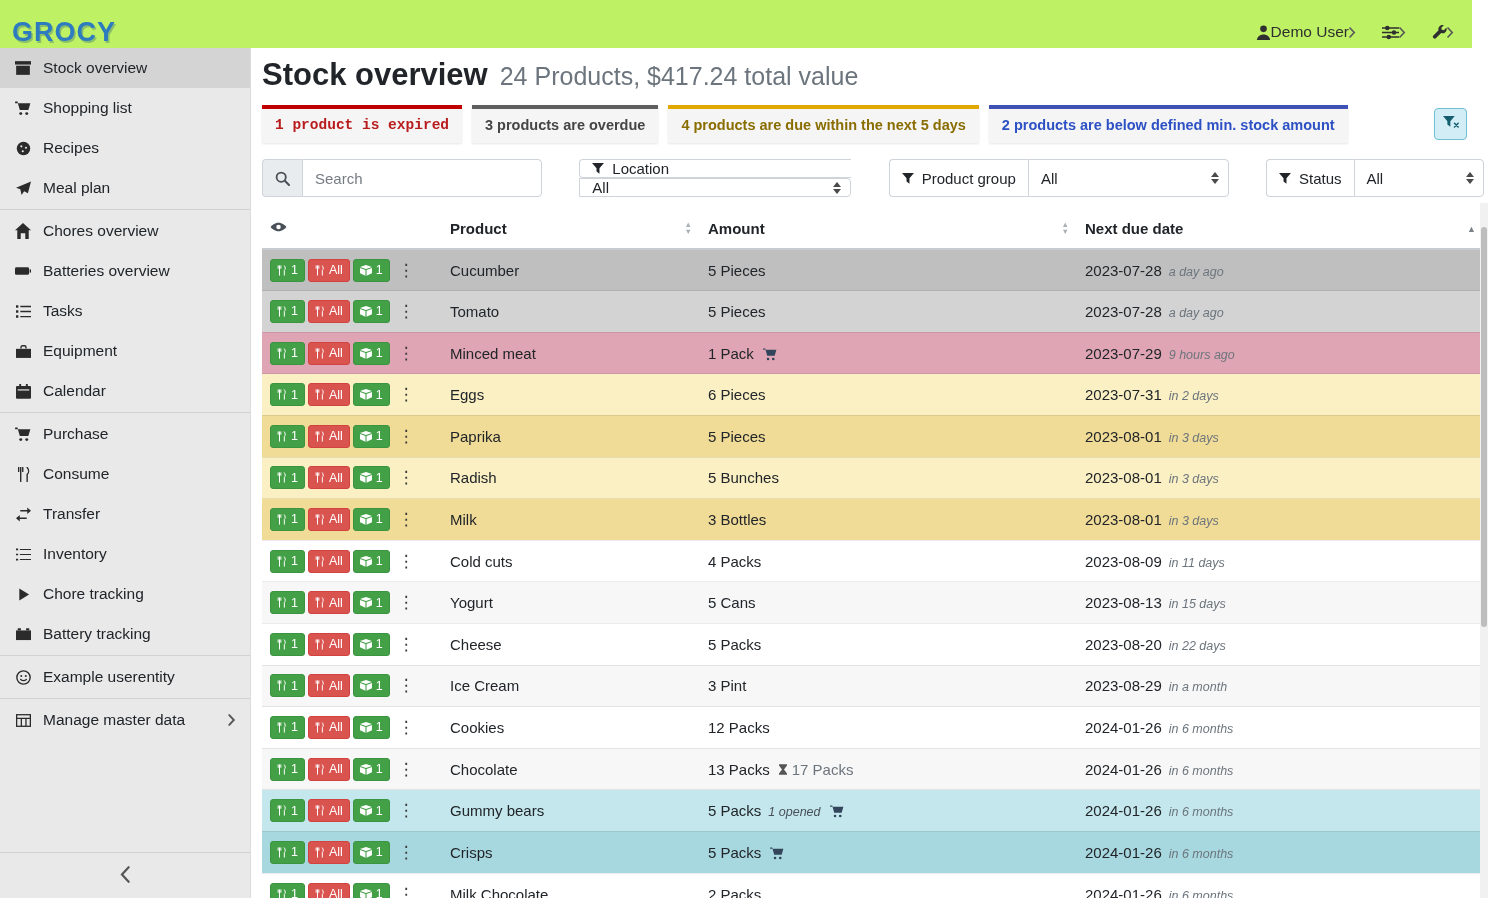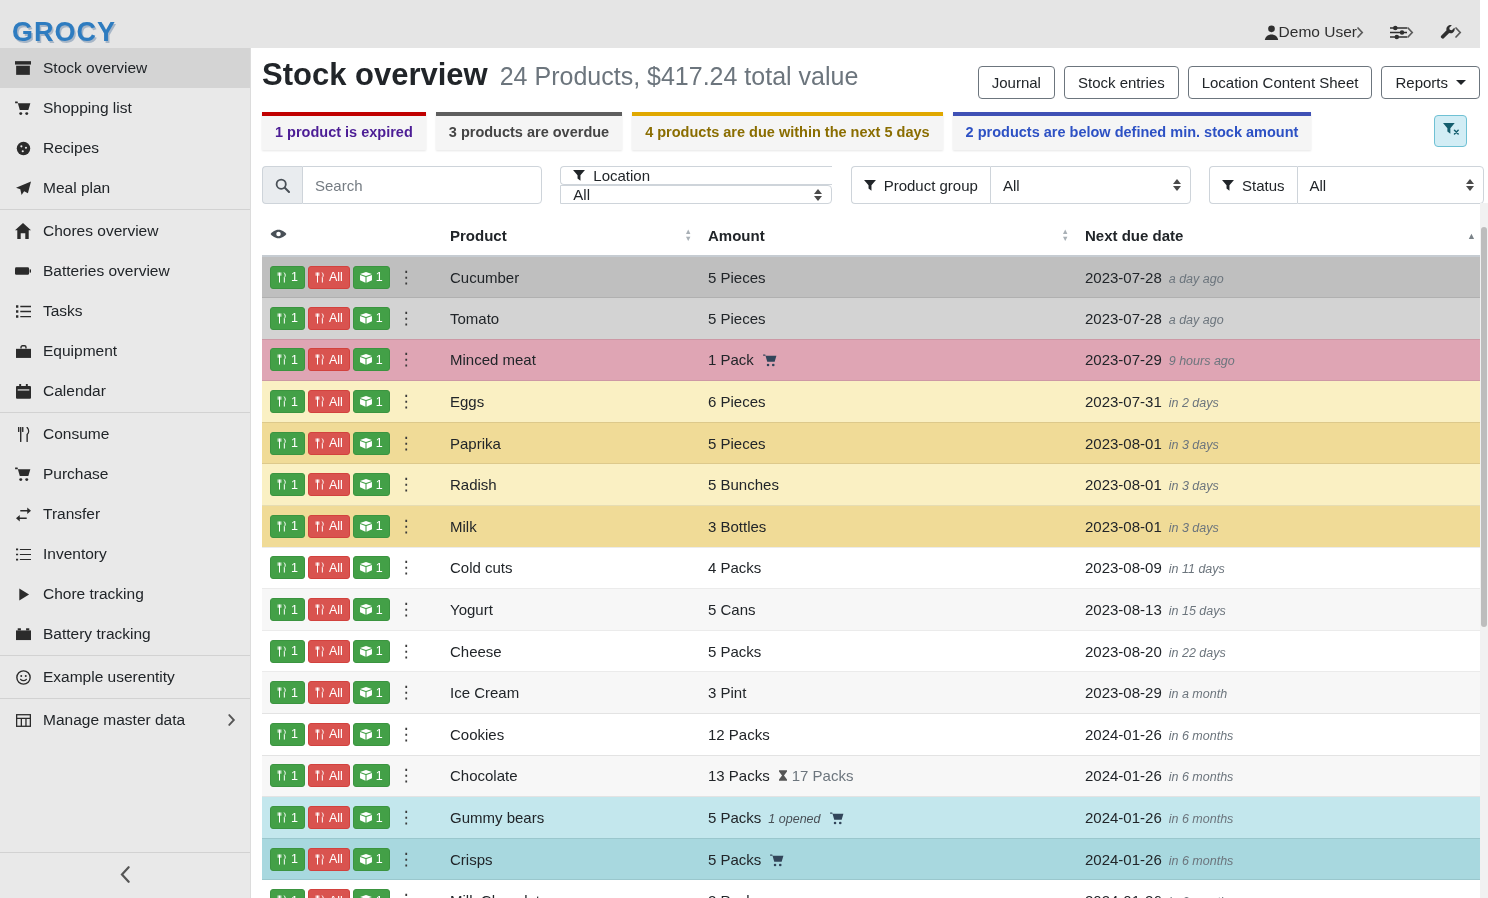--- a/index.html
+++ b/index.html
@@ -6,22 +6,22 @@
   html,body { margin:0; padding:0; }
   body {
     width:1488px; height:898px; overflow:hidden;
     font-family:"Liberation Sans", sans-serif;
     color:#212529; background:#fff; font-size:15px;
   }
   .app { position:relative; width:1488px; height:898px; overflow:hidden; }
 
   
   .topbar {
-    position:absolute; top:0; left:0; right:8px; height:64px;
-    background:#e5e5e5; display:flex; align-items:center;
+    position:absolute; top:0; left:0; right:16px; height:64px;
+    background:#bef264; display:flex; align-items:center;
     justify-content:space-between; padding:0 18px 0 12px;
   }
   .logo {
     font-size:27px; font-weight:800; letter-spacing:1px; color:#2e7cc0;
     text-shadow:1.5px 1.5px 0 rgba(23,74,128,.30); cursor:pointer;
   }
   .topbar-right { display:flex; align-items:center; gap:26px; color:#2f2f2f; }
   .tb-group { display:flex; align-items:center; gap:0; cursor:pointer; }
   .tb-group svg { display:block; }
   .tb-user-label { font-size:15.5px; }
@@ -65,21 +65,21 @@
     border-right:5px solid transparent; border-top:5px solid #212529; }
 
   
   .cards-row { display:flex; gap:10px; margin-top:13px; padding-right:21px; align-items:stretch; }
   .scard {
     background:#f5f5f5; border-top:4px solid #999; padding:8px 13px 10px;
     font-size:14.5px; font-weight:700; cursor:pointer;
     box-shadow:0 1px 2px rgba(0,0,0,.10);
     display:flex; align-items:center;
   }
-  .scard.expired   { border-top-color:#c00000; color:#4c1d95; }
+  .scard.expired   { border-top-color:#c00000; color:#b91c1c;font-family:Liberation Mono, monospace; }
   .scard.overdue   { border-top-color:#5e5e5e; color:#454545; }
   .scard.due-soon  { border-top-color:#e0a800; color:#8a6d00; }
   .scard.below-min { border-top-color:#3f51b5; color:#2d51c4; }
   .clear-filter-btn {
     margin-left:auto; align-self:center; width:33px; height:32px;
     background:#d2edf5; border:1px solid #6fc1d4; border-radius:4px;
     display:flex; align-items:center; justify-content:center;
     color:#145e6e; cursor:pointer;
   }
 
@@ -99,21 +99,21 @@
   }
   .igroup input::placeholder { color:#757c83; }
   .fake-select {
     flex:1; border:1px solid #ced4da; border-radius:0 4px 4px 0; background:#fff;
     display:flex; align-items:center; justify-content:space-between;
     padding:0 9px 0 12px; cursor:pointer; min-width:0;
   }
   .sel-arrows { display:flex; flex-direction:column; gap:2px; }
   .tri-up { width:0; height:0; border-left:4px solid transparent; border-right:4px solid transparent; border-bottom:5px solid #4a4a4a; }
   .tri-dn { width:0; height:0; border-left:4px solid transparent; border-right:4px solid transparent; border-top:5px solid #4a4a4a; }
-  .w-search { width:280px; } .w-loc { width:272px;flex-direction:column; } .w-pg { width:340px; } .w-st { width:275px; }
+  .w-search { width:280px; } .w-loc { width:272px;flex-direction:column; } .w-pg { width:340px; } .w-st { width:218px; }
 
   
   .table-wrap { margin-top:15px; }
   table { width:1222px; border-collapse:collapse; table-layout:fixed; }
   thead th {
     text-align:left; font-size:15px; font-weight:700; color:#212529;
     padding:8px 8px 11px; border-bottom:2px solid #c6ccd2;margin-top:46px;
   }
   .th-flex { display:flex; align-items:center; }
   .sort-stack { margin-left:auto; display:flex; flex-direction:column; line-height:6.5px; font-size:7.5px; color:#a9b0b6; }
@@ -295,41 +295,41 @@
             <rect x="3" y="0" width="1.8" height="3.4"></rect>
             <rect x="9.2" y="0" width="1.8" height="3.4"></rect>
             <rect x="1.6" y="5" width="10.8" height="1.1" fill="#e9e9e9"></rect>
           </svg>
         </span>
       <span>Calendar</span>
     </div>
     <div class="nav-sep"></div>
     <div class="nav-item">
       <span class="icon">
+          <svg viewBox="0 0 15 14" width="16" height="15" fill="currentColor">
+            <path d="M.1.5h2.3l.4 1.5h11.6l-1.9 6.3H4.5L2.7 2H.1z"></path>
+            <circle cx="5.4" cy="11.8" r="1.4"></circle>
+            <circle cx="11" cy="11.8" r="1.4"></circle>
+          </svg>
+        </span>
+      <span>Purchase</span>
+    </div>
+    <div class="nav-item">
+      <span class="icon">
           <svg viewBox="0 0 12 14" width="13" height="15">
             <g fill="none" stroke="currentColor" stroke-width="1.3" stroke-linecap="round">
               <path d="M1.5.5v3.6M3.4.5v3.6M5.3.5v3.6M3.4 4.1v9.4"></path>
               <path d="M9.4.5c1.8 2 1.8 4.8 0 6.6v6.4"></path>
             </g>
           </svg>
         </span>
       <span>Consume</span>
     </div>
     <div class="nav-item">
       <span class="icon">
-          <svg viewBox="0 0 15 14" width="16" height="15" fill="currentColor">
-            <path d="M.1.5h2.3l.4 1.5h11.6l-1.9 6.3H4.5L2.7 2H.1z"></path>
-            <circle cx="5.4" cy="11.8" r="1.4"></circle>
-            <circle cx="11" cy="11.8" r="1.4"></circle>
-          </svg>
-        </span>
-      <span>Purchase</span>
-    </div>
-    <div class="nav-item">
-      <span class="icon">
           <svg viewBox="0 0 14 14" width="15" height="15" fill="currentColor">
             <path d="M10.5.5 14 3.5l-3.5 3V4.3H4V2.7h6.5zM3.5 7.5 0 10.5l3.5 3v-2.2H10V9.7H3.5z"></path>
           </svg>
         </span>
       <span>Transfer</span>
     </div>
     <div class="nav-item">
       <span class="icon">
           <svg viewBox="0 0 14 14" width="15" height="15" fill="currentColor">
             <path d="M0 1.5h2v1.6H0zM3.6 1.8h10.4v1H3.6zM0 6.2h2v1.6H0zM3.6 6.5h10.4v1H3.6zM0 10.9h2v1.6H0zM3.6 11.2h10.4v1H3.6z"></path>
@@ -389,35 +389,20 @@
           </svg></span>
     </div>
   </div>
 
   <div class="main">
 
     <div class="page-head">
       <div class="title-line">
         <span class="page-title">Stock overview</span>
         <span class="page-subtitle">24 Products, $417.24 total value</span>
-      </div>
-      <div class="head-actions">
-        <button class="btn-outline">
-            <span>Journal</span>
-          </button>
-        <button class="btn-outline">
-            <span>Stock entries</span>
-          </button>
-        <button class="btn-outline">
-            <span>Location Content Sheet</span>
-          </button>
-        <button class="btn-outline">
-            <span>Reports</span>
-            <span class="caret-down"></span>
-          </button>
       </div>
     </div>
 
     <div class="cards-row">
       <div class="scard expired">1 product is expired</div>
       <div class="scard overdue">3 products are overdue</div>
       <div class="scard due-soon">4 products are due within the next 5 days</div>
       <div class="scard below-min">2 products are below defined min. stock amount</div>
       <div class="clear-filter-btn">
         <span><svg viewBox="0 0 15 13" width="16" height="14">

